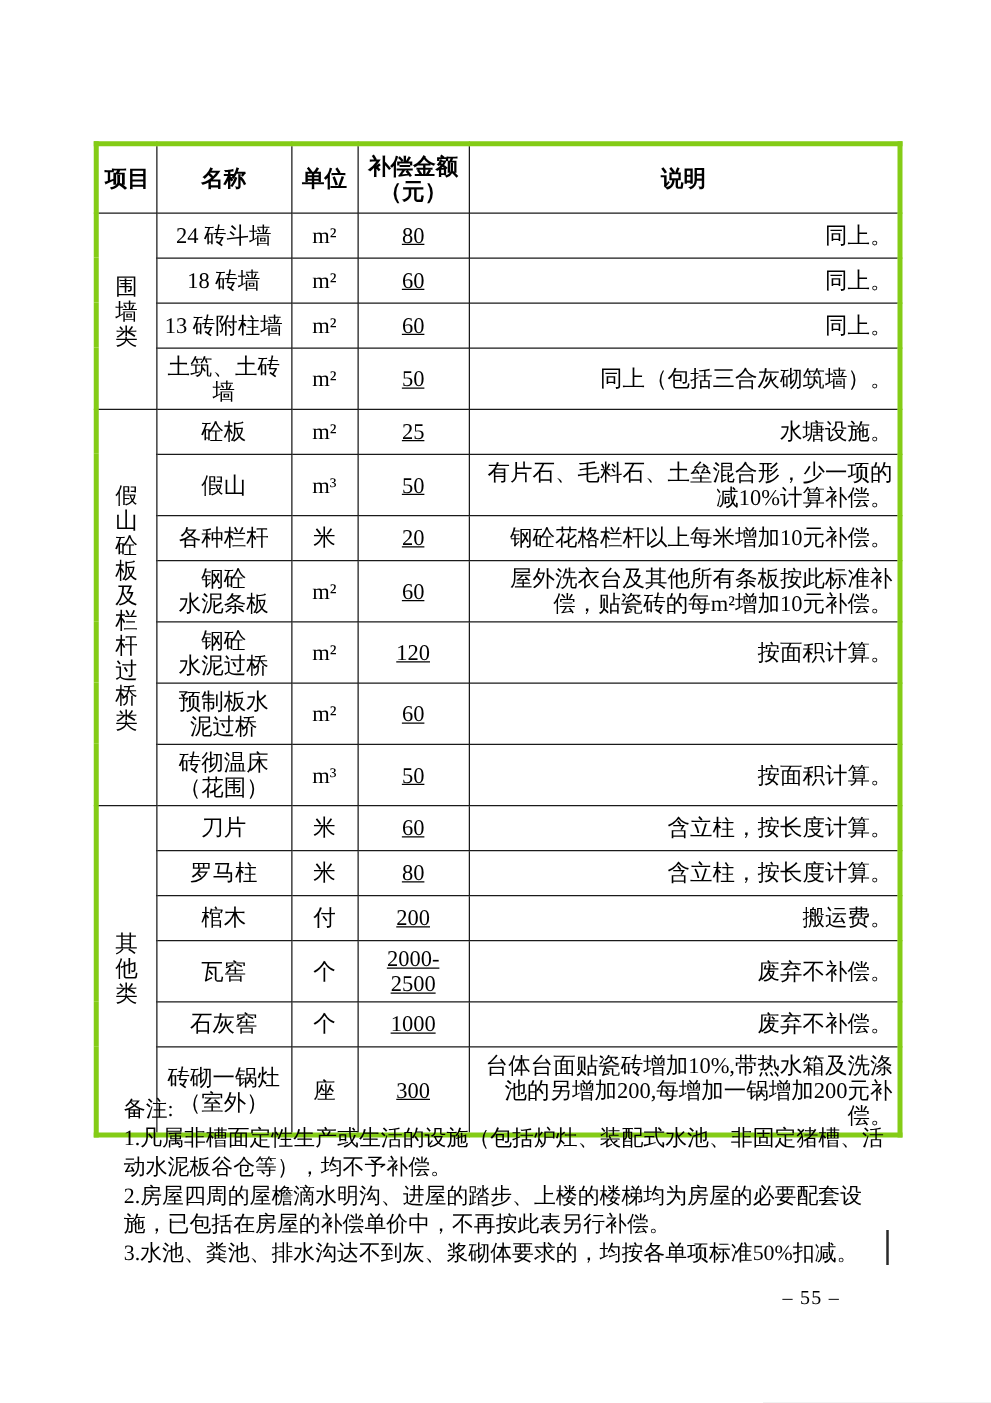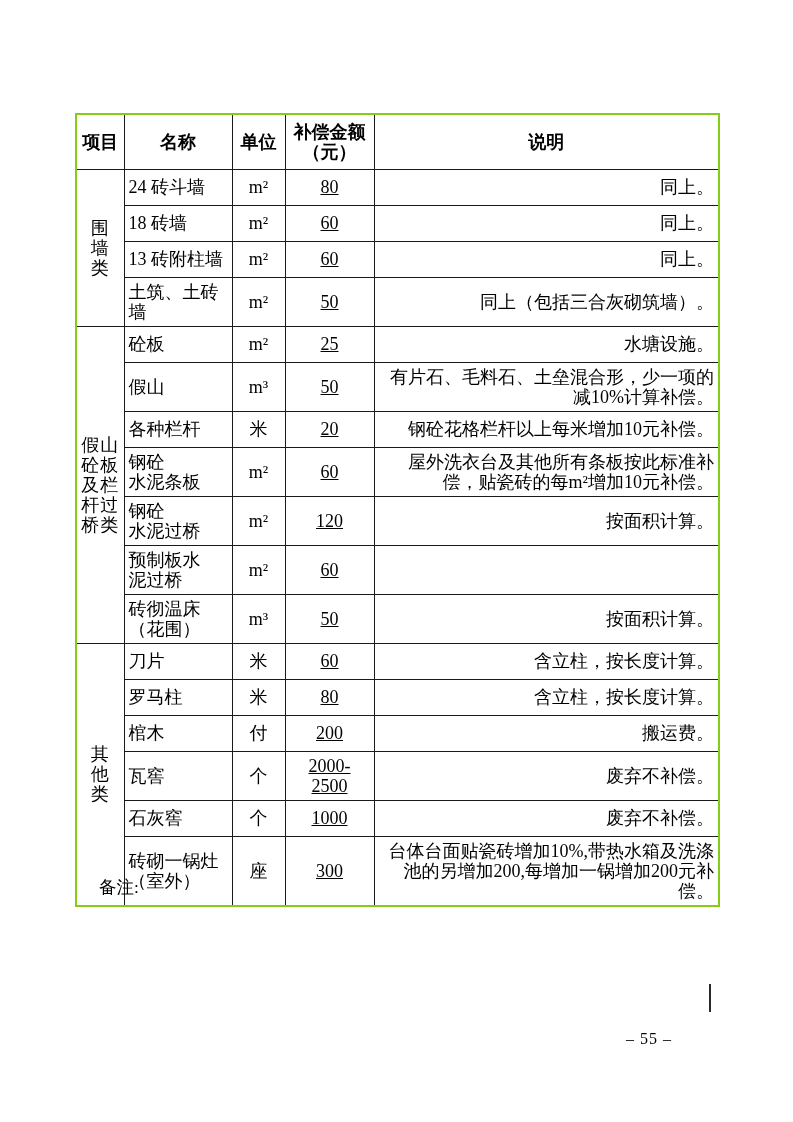--- a/index.html
+++ b/index.html
@@ -13,42 +13,42 @@
     color: #000;
     overflow: hidden;
   }
   table.comp {
     position: absolute;
     left: 75px;
     top: 113px;
     width: 643px;
     border-collapse: collapse;
     table-layout: fixed;
-    border: 2px solid #84cc16;
+    border: 4px solid #84cc16;
   }
   table.comp th, table.comp td {
     border: 1px solid #1a1a1a;
     box-sizing: border-box;
     vertical-align: middle;
     white-space: pre-line;
     font-size: 18px;
     line-height: 20px;
     padding: 4px 4px;
     overflow: hidden;
   }
   table.comp th {
     height: 55px;
     font-family: "Liberation Sans", "DejaVu Sans", sans-serif;
     font-weight: bold;
     font-size: 18px;
     text-align: center;
   }
   table.comp td { height: 36px; }
   td.cat   { text-align: center; line-height: 24px; letter-spacing: 1px; }
-  td.name  { text-align: left; }
+  td.name  { text-align: center; }
   td.unit  { text-align: center; }
   td.amount{ text-align: center; text-decoration: underline; }
   td.desc  { text-align: right; padding-left: 6px; padding-right: 4px; }
   .notes {
     position: absolute;
     left: 99px;
     top: 876px;
     width: 618px;
     font-size: 17.5px;
     line-height: 23px;
@@ -212,19 +212,24 @@
 （室外）</td>
           <td class="unit">座</td>
           <td class="amount">300</td>
           <td class="desc">台体台面贴瓷砖增加10%,带热水箱及洗涤池的另增加200,每增加一锅增加200元补偿。</td>
         </tr>
       </tbody>
   </table>
 
   <div class="notes">
     <p>备注:</p>
+    <div>
+        <p>1.凡属非槽面定性生产或生活的设施（包括炉灶、装配式水池、非固定猪槽、活动水泥板谷仓等），均不予补偿。</p>
+        <p>2.房屋四周的屋檐滴水明沟、进屋的踏步、上楼的楼梯均为房屋的必要配套设施，已包括在房屋的补偿单价中，不再按此表另行补偿。</p>
+        <p>3.水池、粪池、排水沟达不到灰、浆砌体要求的，均按各单项标准50%扣减。</p>
+      </div>
   </div>
 
   <div class="revision-bar"></div>
 
   <div class="page-number">– 55 –</div>
 
 </div>
 
 </body></html>

